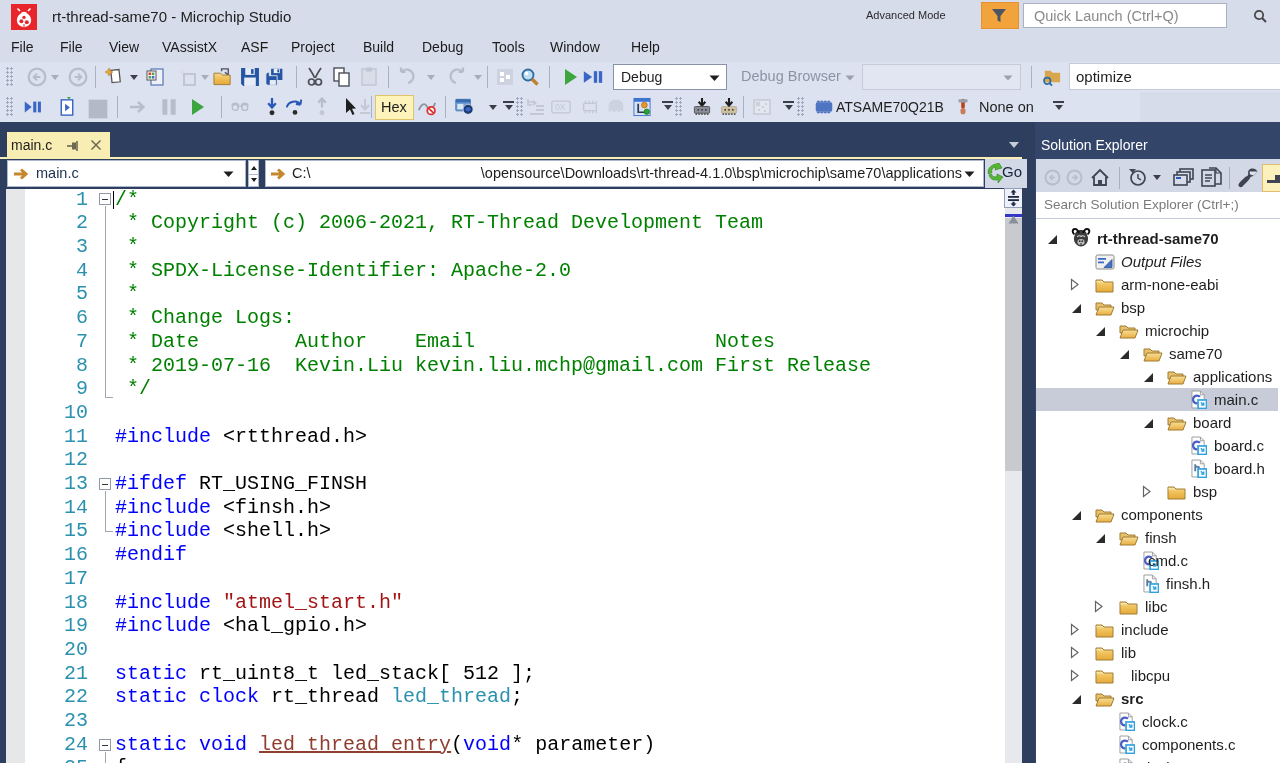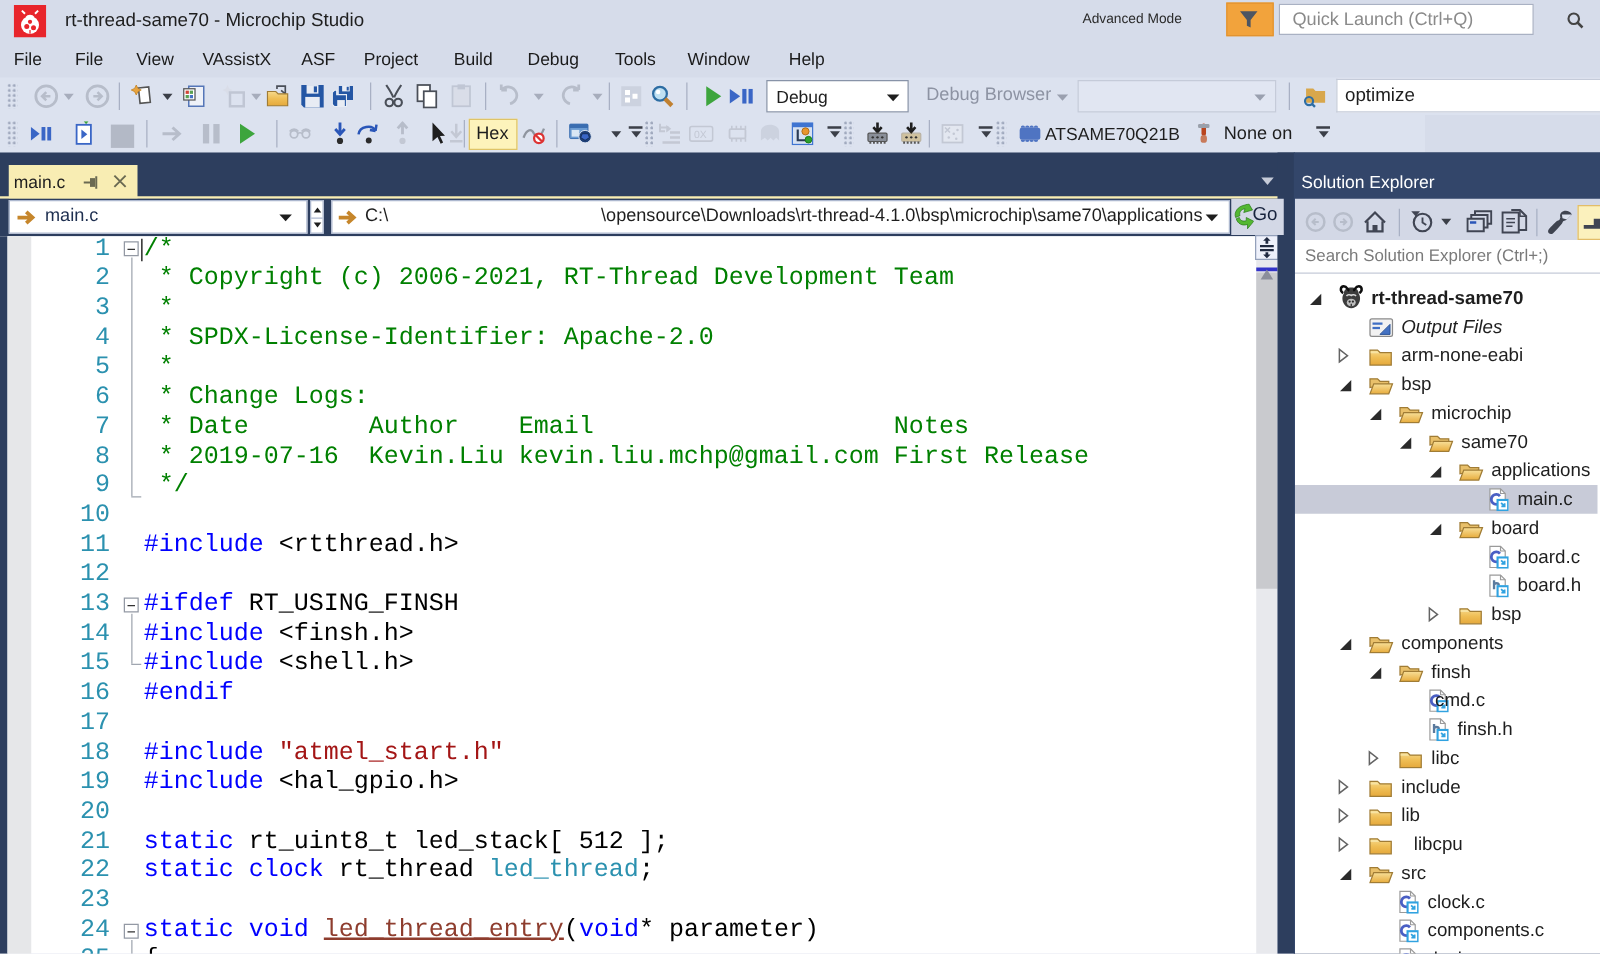--- a/index.html
+++ b/index.html
@@ -779,21 +779,21 @@
       </svg>
       <span class="lbl" style="left:85px;margin-left:10px;">libcpu</span>
     </div>
 <div class="trow" style="top:468px">
       <svg class="abs" style="left:35px;top:7px" width="11" height="11" viewBox="0 0 11 11">
         <path d="M10 1 L10 10 L1 10 Z" fill="#2b2b2b"></path>
       </svg>
       <svg class="abs" style="left:59px;top:4px" width="20" height="16" viewBox="0 0 20 16">
         <use href="#sym-fo"></use>
       </svg>
-      <span class="lbl" style="left:85px;">src</span>
+      <span class="lbl" style="left:85px;font-weight:bold;">src</span>
     </div>
 <div class="trow" style="top:491px">
       <svg class="abs" style="left:83px;top:2px" width="16" height="19" viewBox="0 0 17 20">
         <use href="#sym-c"></use>
       </svg>
       <span class="lbl" style="left:106px;">clock.c</span>
     </div>
 <div class="trow" style="top:514px">
       <svg class="abs" style="left:83px;top:2px" width="16" height="19" viewBox="0 0 17 20">
         <use href="#sym-c"></use>

